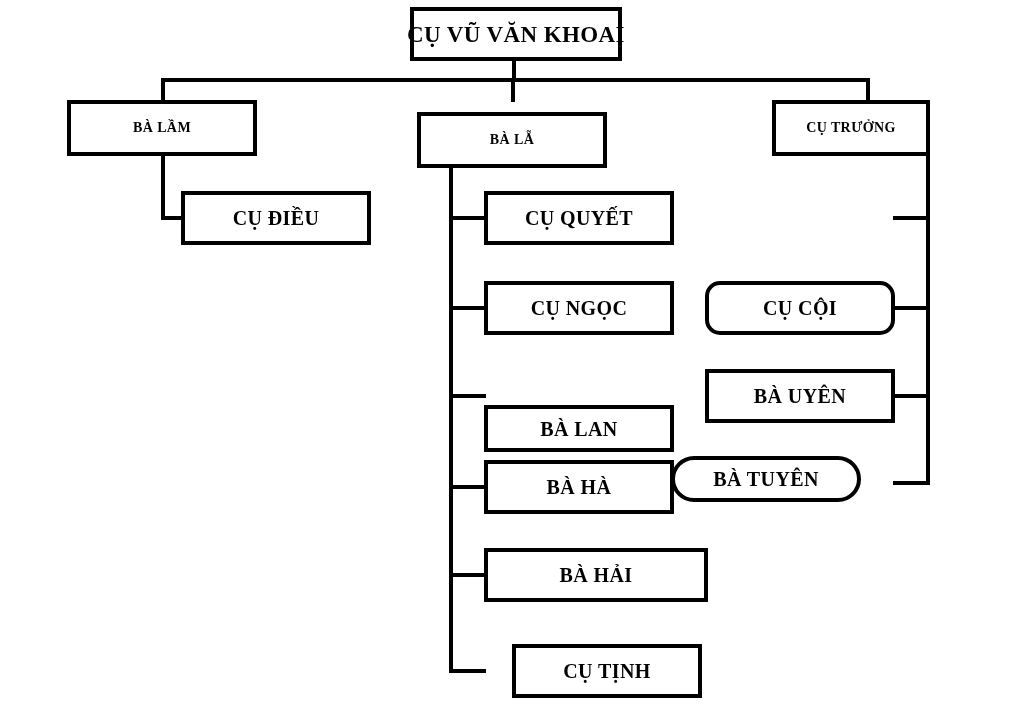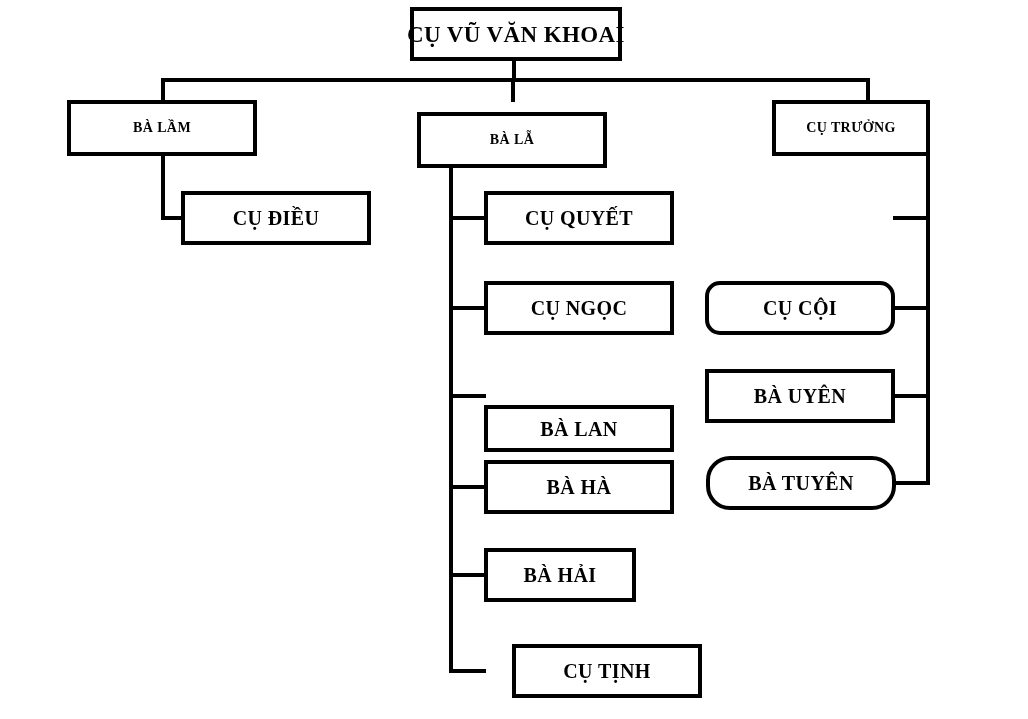--- a/index.html
+++ b/index.html
@@ -96,30 +96,30 @@
   </div>
   <div class="node leaf" style="left:484px; top:281px; width:190px; height:54px;">
     <span class="node-label">CỤ NGỌC</span>
   </div>
   <div class="node leaf" style="left:484px; top:369px; width:190px; height:47px;margin-top:36px;">
     <span class="node-label">BÀ LAN</span>
   </div>
   <div class="node leaf" style="left:484px; top:460px; width:190px; height:54px;">
     <span class="node-label">BÀ HÀ</span>
   </div>
-  <div class="node leaf" style="left:484px; top:548px; width:152px; height:54px;">
+  <div class="node leaf" style="left:484px; top:548px; width:224px; height:54px;">
     <span class="node-label">BÀ HẢI</span>
   </div>
   <div class="node leaf" style="left:484px; top:644px; width:190px; height:54px;margin-left:28px;">
     <span class="node-label">CỤ TỊNH</span>
   </div>
 
   <div class="node leaf" style="left:705px; top:281px; width:190px; height:54px;border-radius:15px;">
     <span class="node-label">CỤ CỘI</span>
   </div>
   <div class="node leaf" style="left:705px; top:369px; width:190px; height:54px;">
     <span class="node-label">BÀ UYÊN</span>
   </div>
-  <div class="node leaf" style="left:706px; top:456px; width:190px; height:54px;border-radius:24px;">
+  <div class="node leaf" style="left:671px; top:456px; width:190px; height:46px;border-radius:24px;">
     <span class="node-label">BÀ TUYÊN</span>
   </div>
 
 </div>
 
 </body></html>

